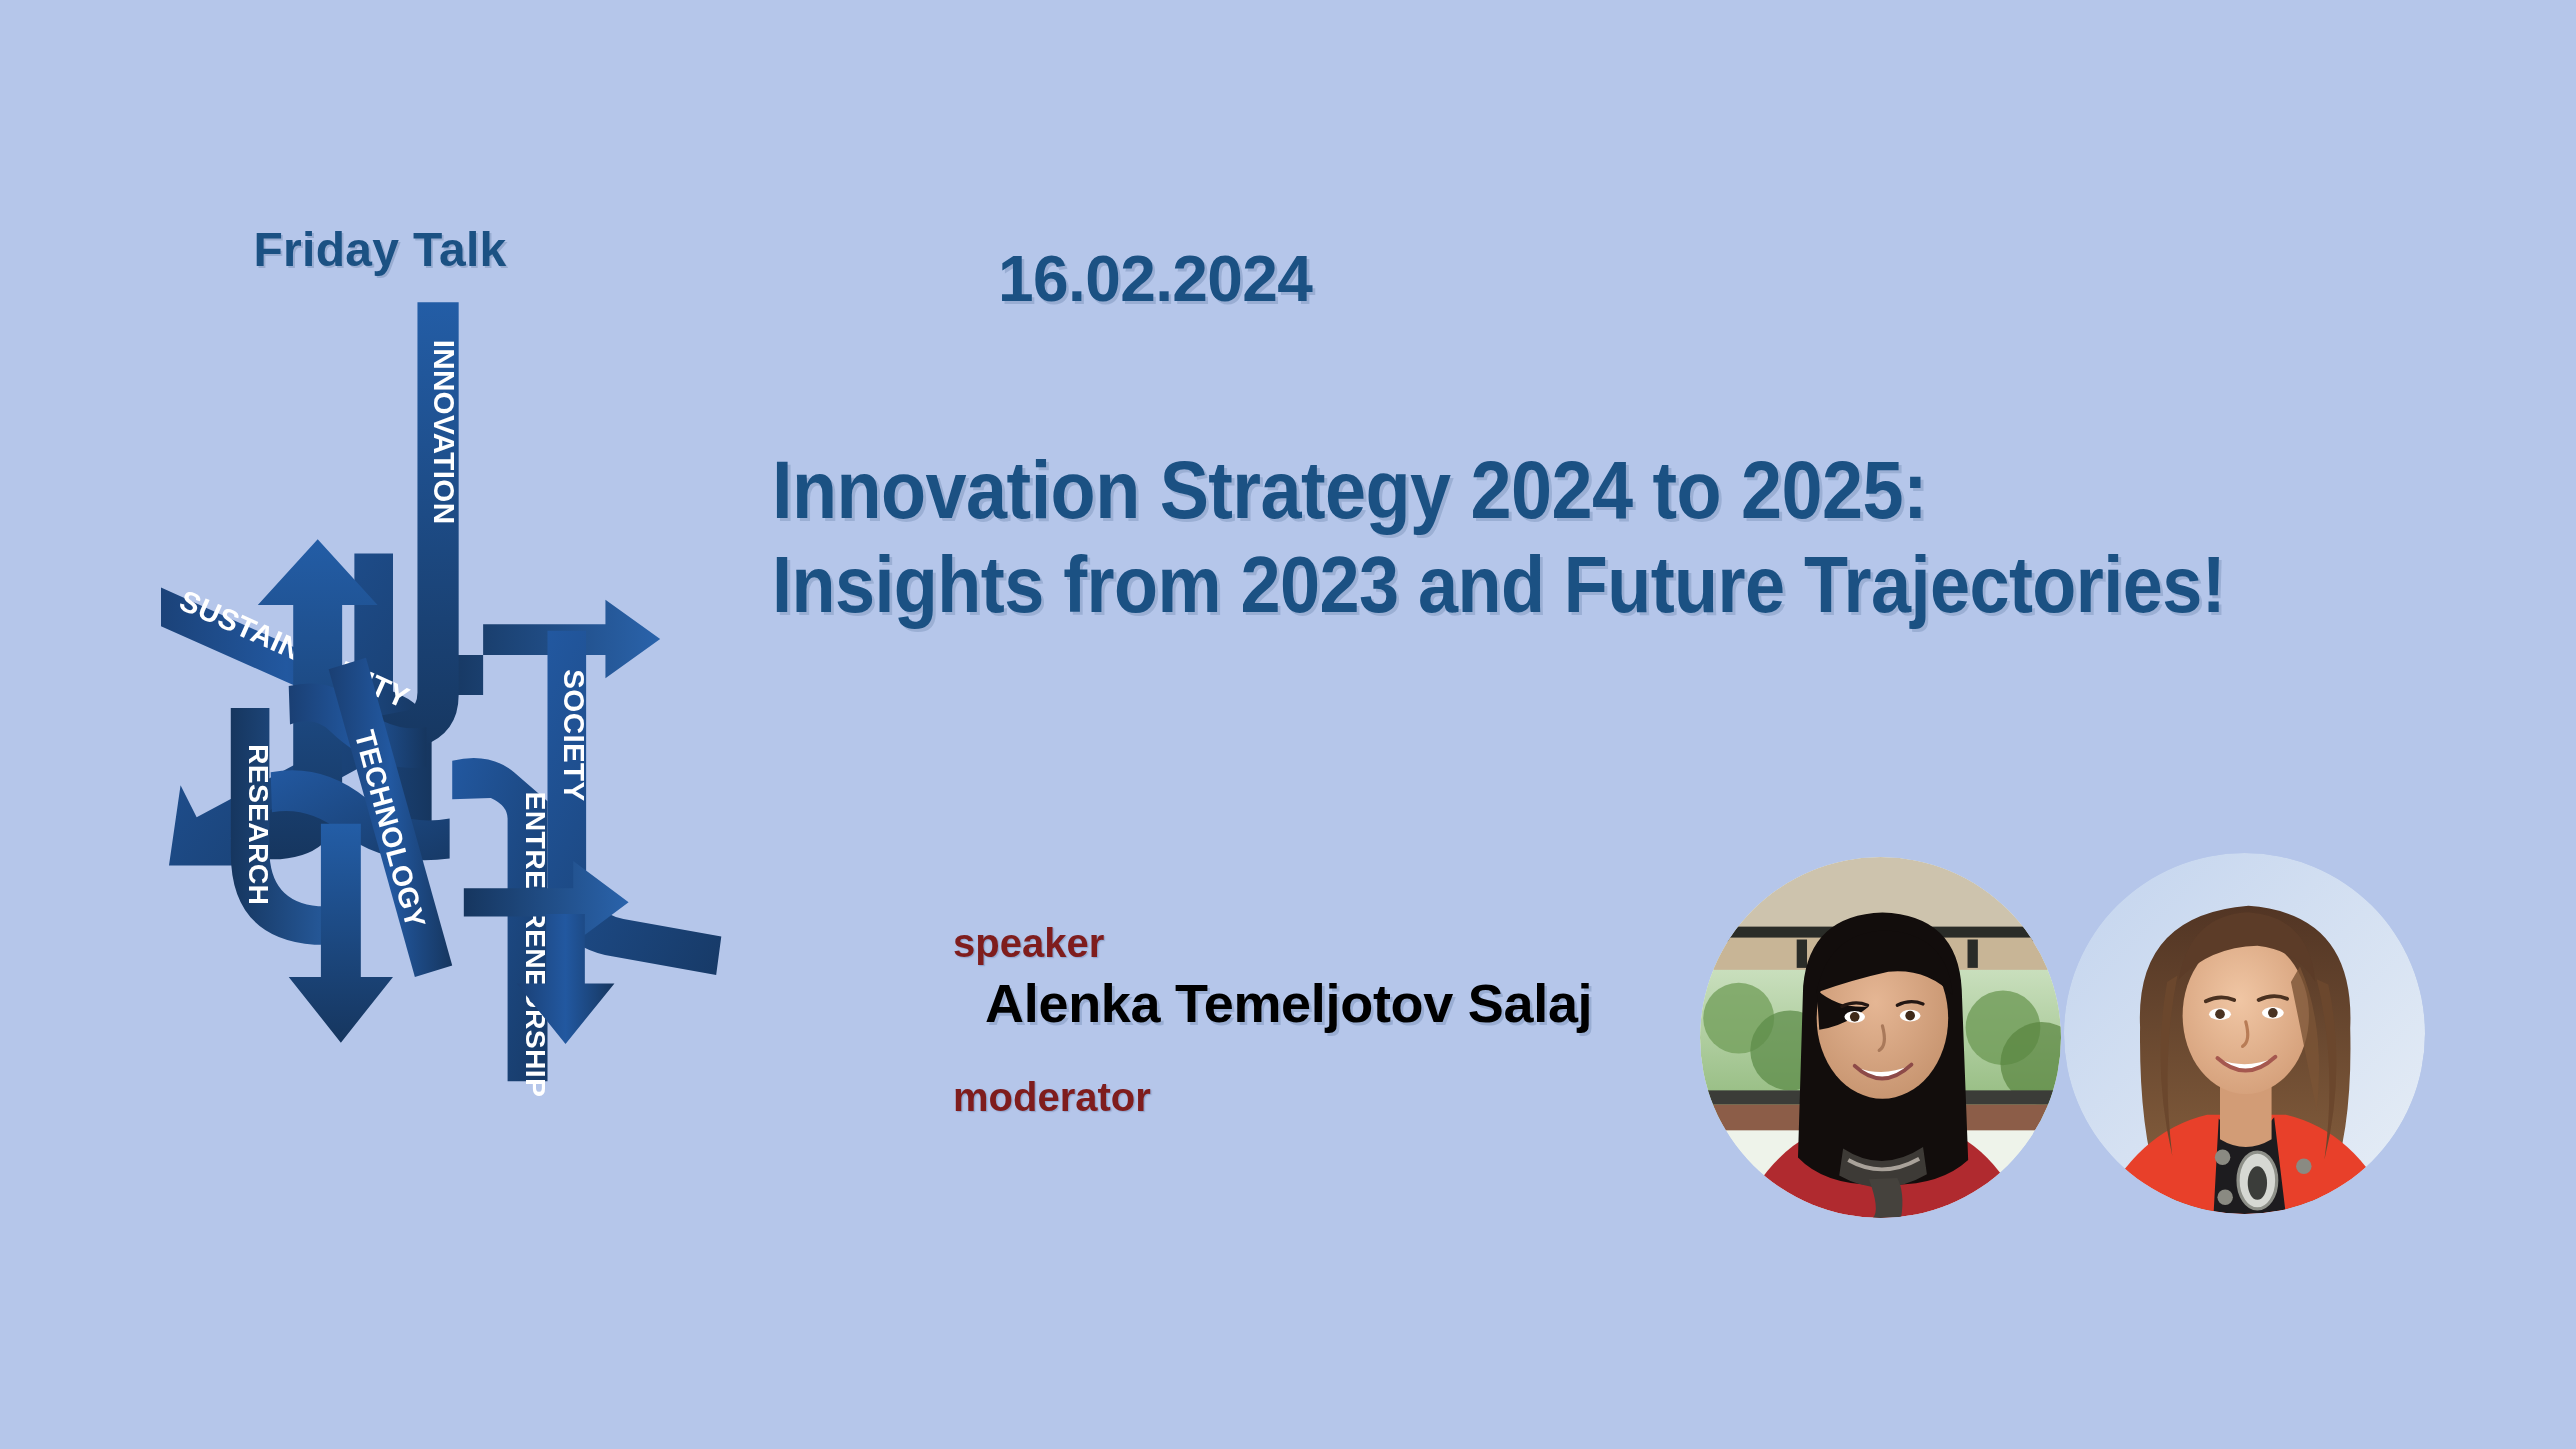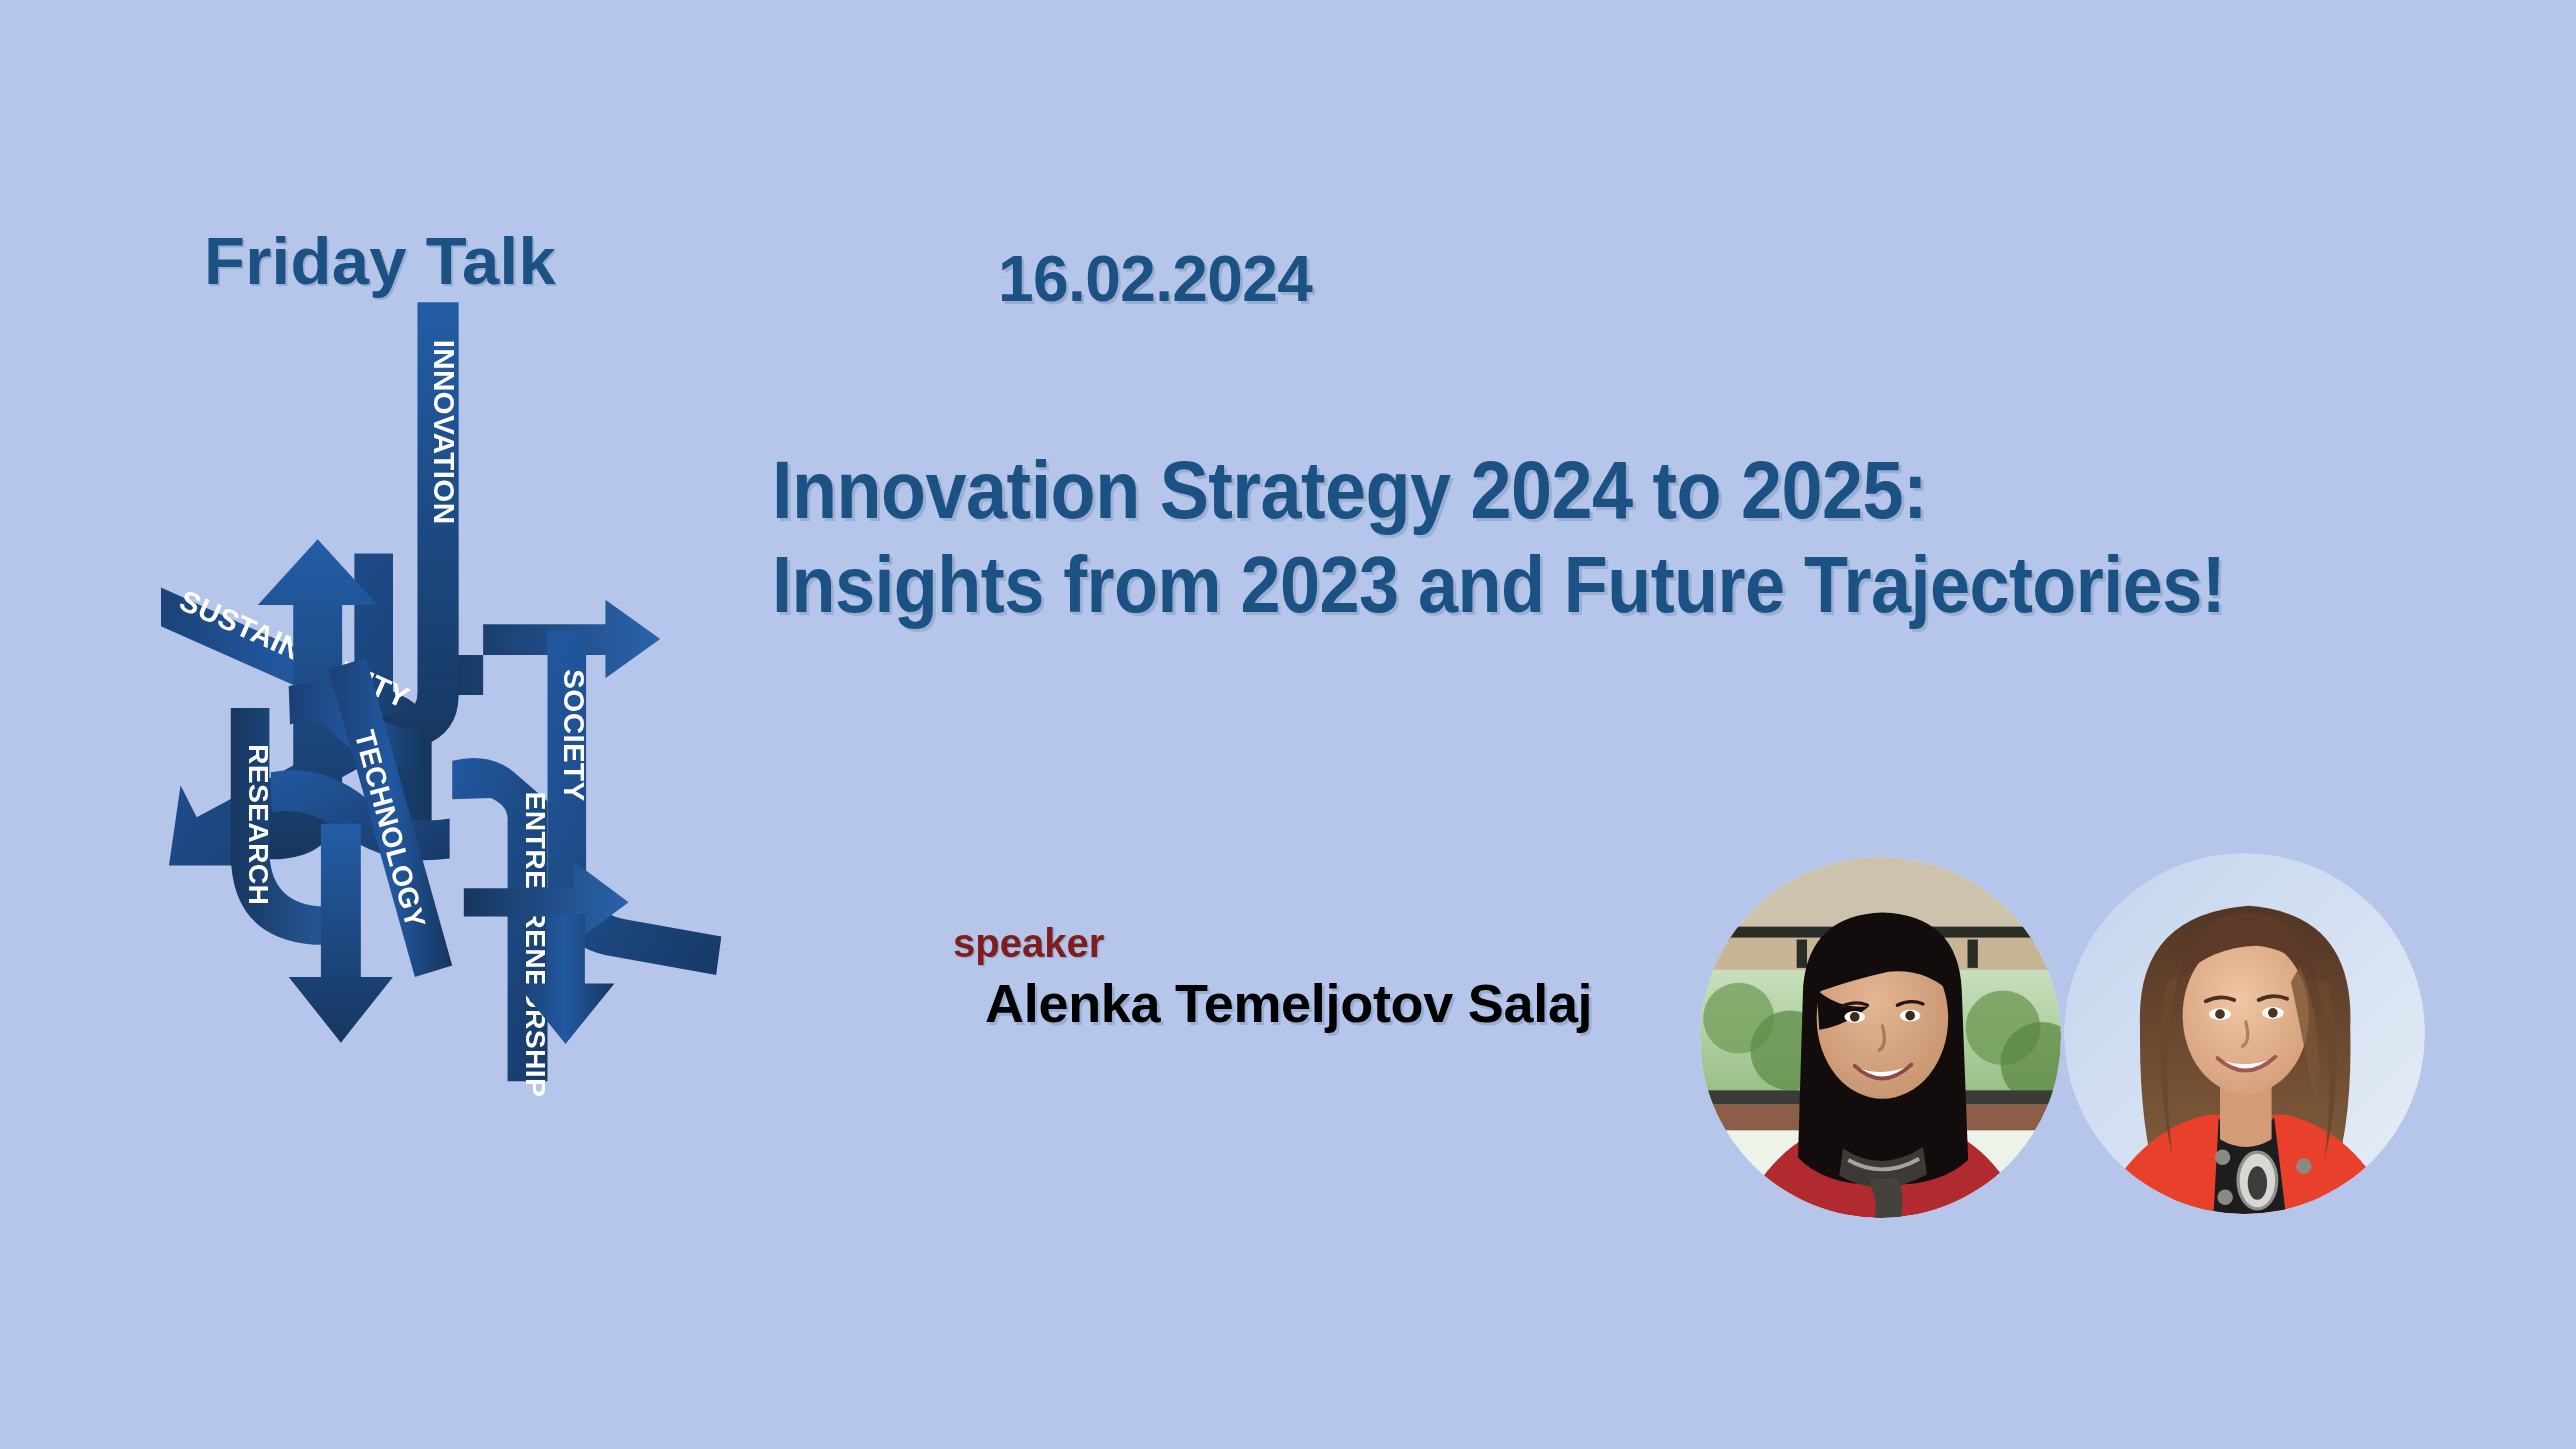--- a/index.html
+++ b/index.html
@@ -15,21 +15,21 @@
     position:absolute;
     left:0; top:0;
     width:760px; height:1449px;
   }
 
   #friday-talk {
     position:absolute;
     left:0; top:222px;
     width:760px;
     text-align:center;
-    font-size:67px;
+    font-size:48px;
     font-weight:bold;
     color:#1b5183;
     letter-spacing:0.3px;
     text-shadow:1.9px 1.9px 0 rgba(20,55,100,.18);
   }
 
   #arrow-svg {
     position:absolute;
     left:161px; top:283px;
     width:567px; height:824px;
@@ -221,20 +221,21 @@
 
 <div id="title-block">
   <div id="title-line-1" class="title-line">Innovation Strategy 2024 to 2025:</div>
   <div id="title-line-2" class="title-line">Insights from 2023 and Future Trajectories!</div>
 </div>
 
 <div id="people-block">
   <div class="role-label">speaker</div>
   <div id="speaker-name" class="person-name">Alenka Temeljotov Salaj</div>
 
+  <div id="moderator-label" class="role-label">moderator</div>
 </div>
 
 <div class="portrait" id="portrait-speaker">
   <svg viewBox="0 0 560 560" preserveAspectRatio="xMidYMid slice">
     <defs>
       <clipPath id="clipA">
           <circle cx="280" cy="280" r="280"></circle>
         </clipPath>
       <linearGradient id="greenBg" x1="0" y1="0" x2="0" y2="1">
         <stop offset="0" stop-color="#cfe3c4"></stop>

